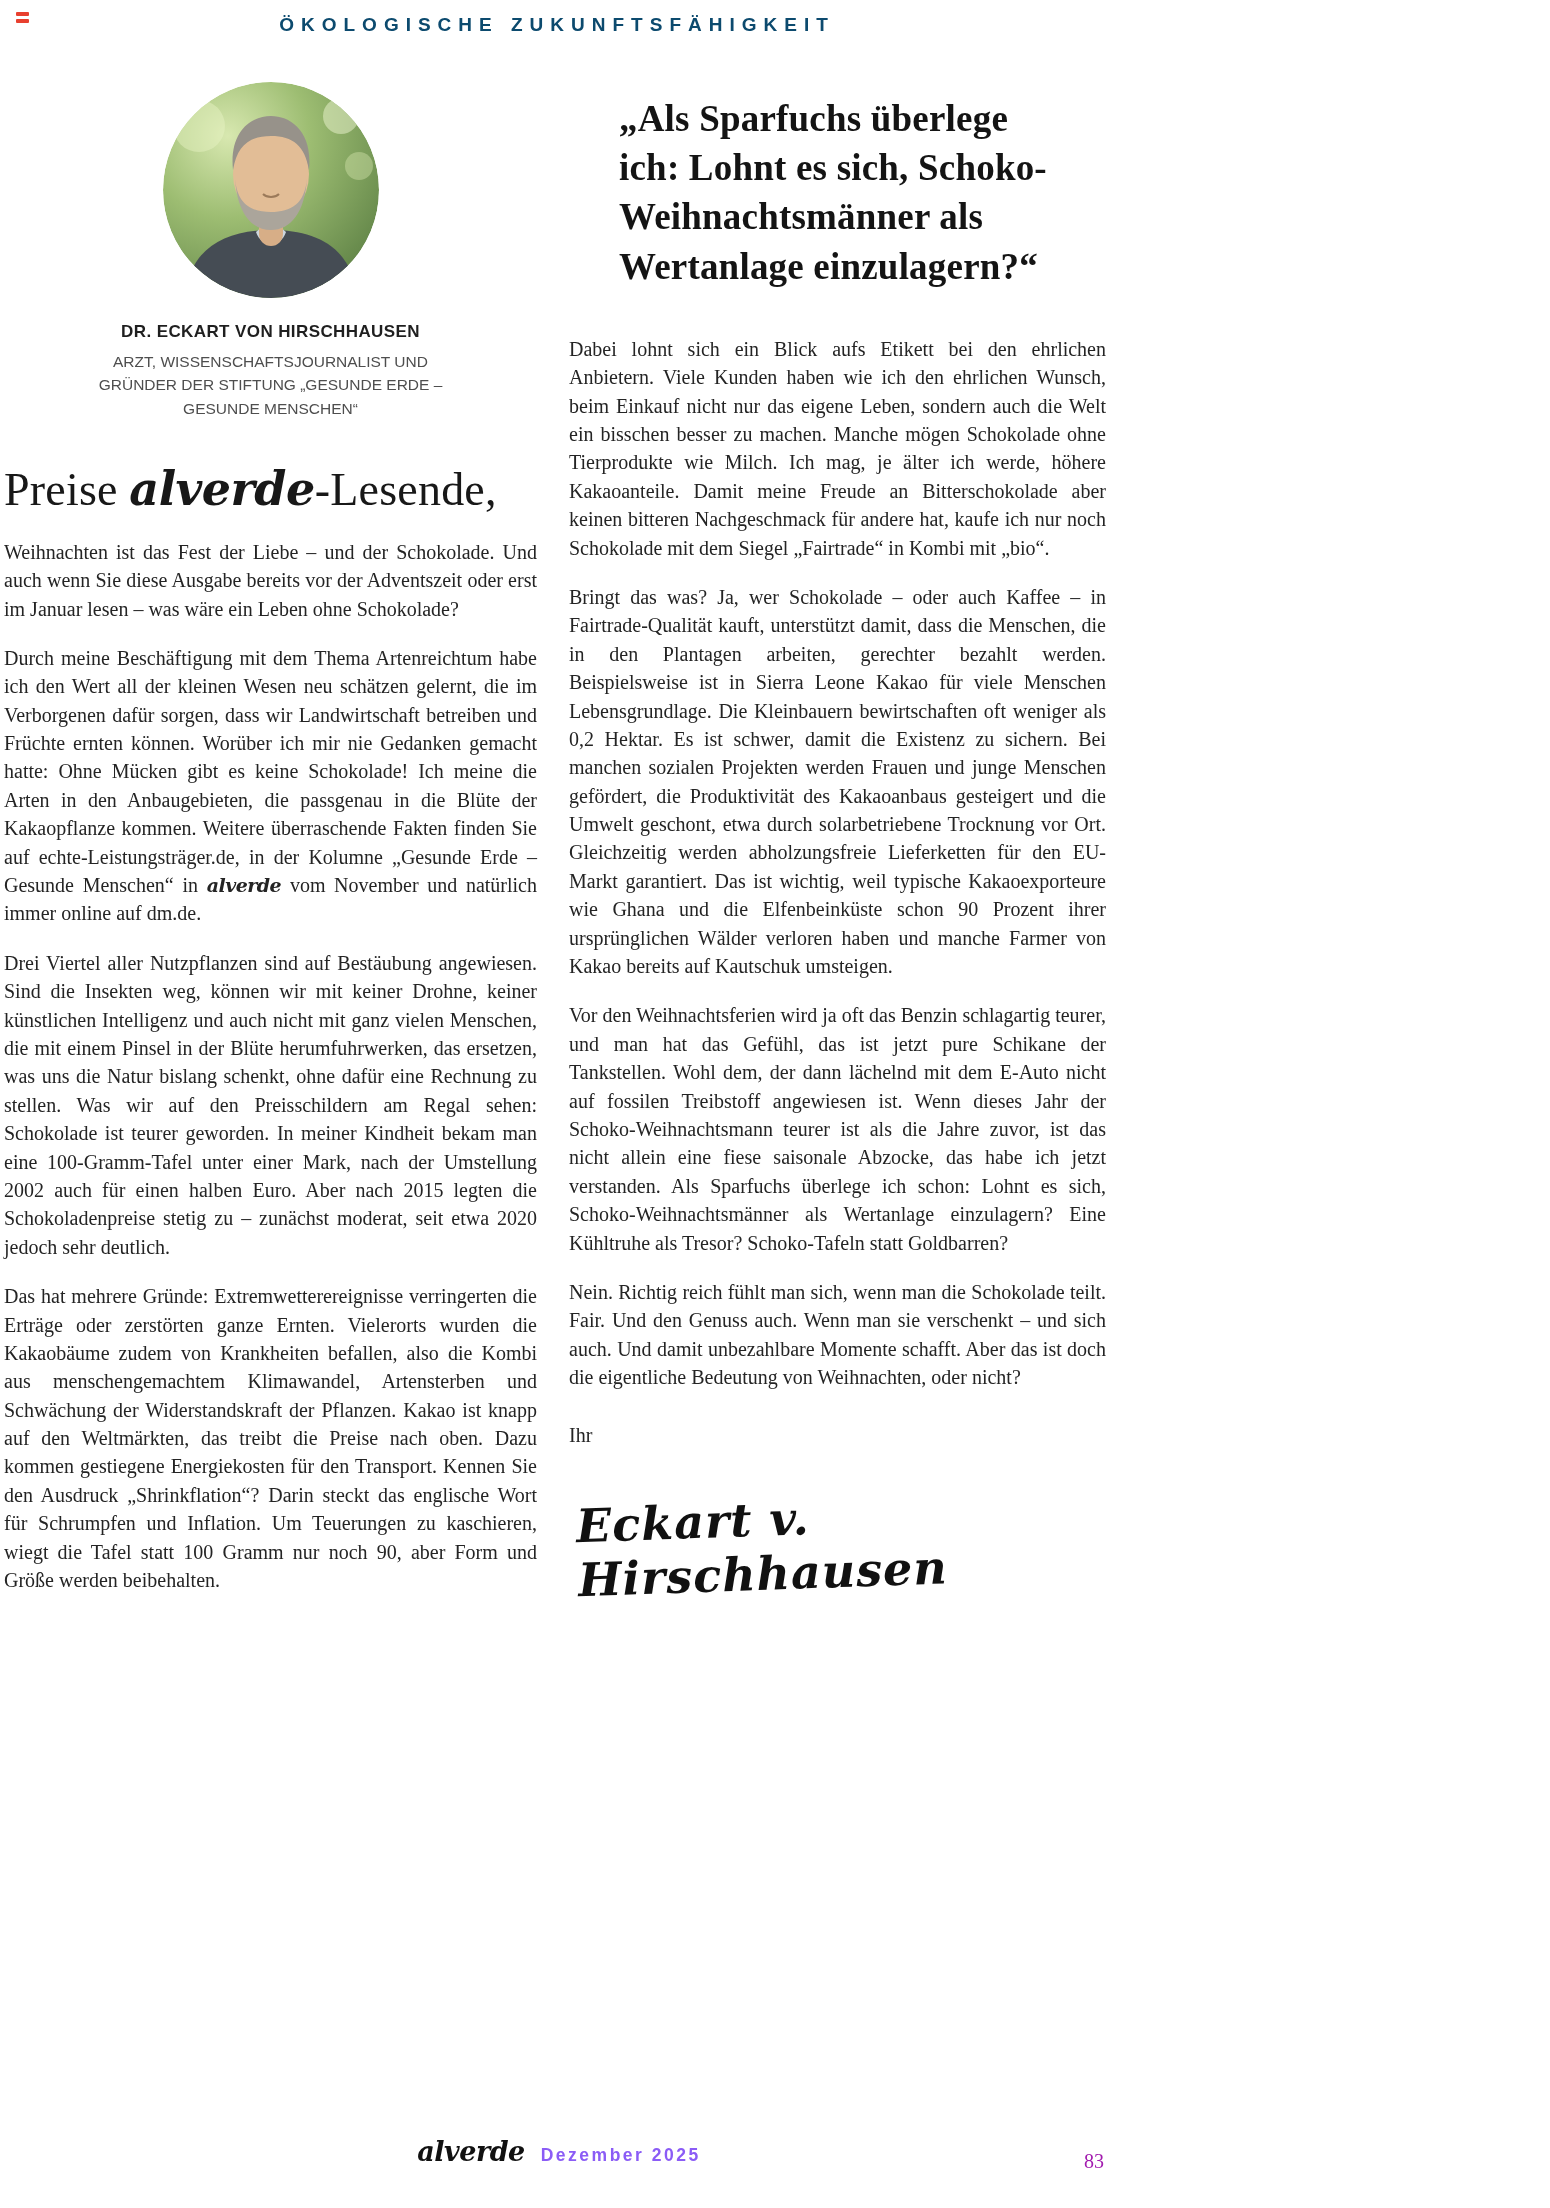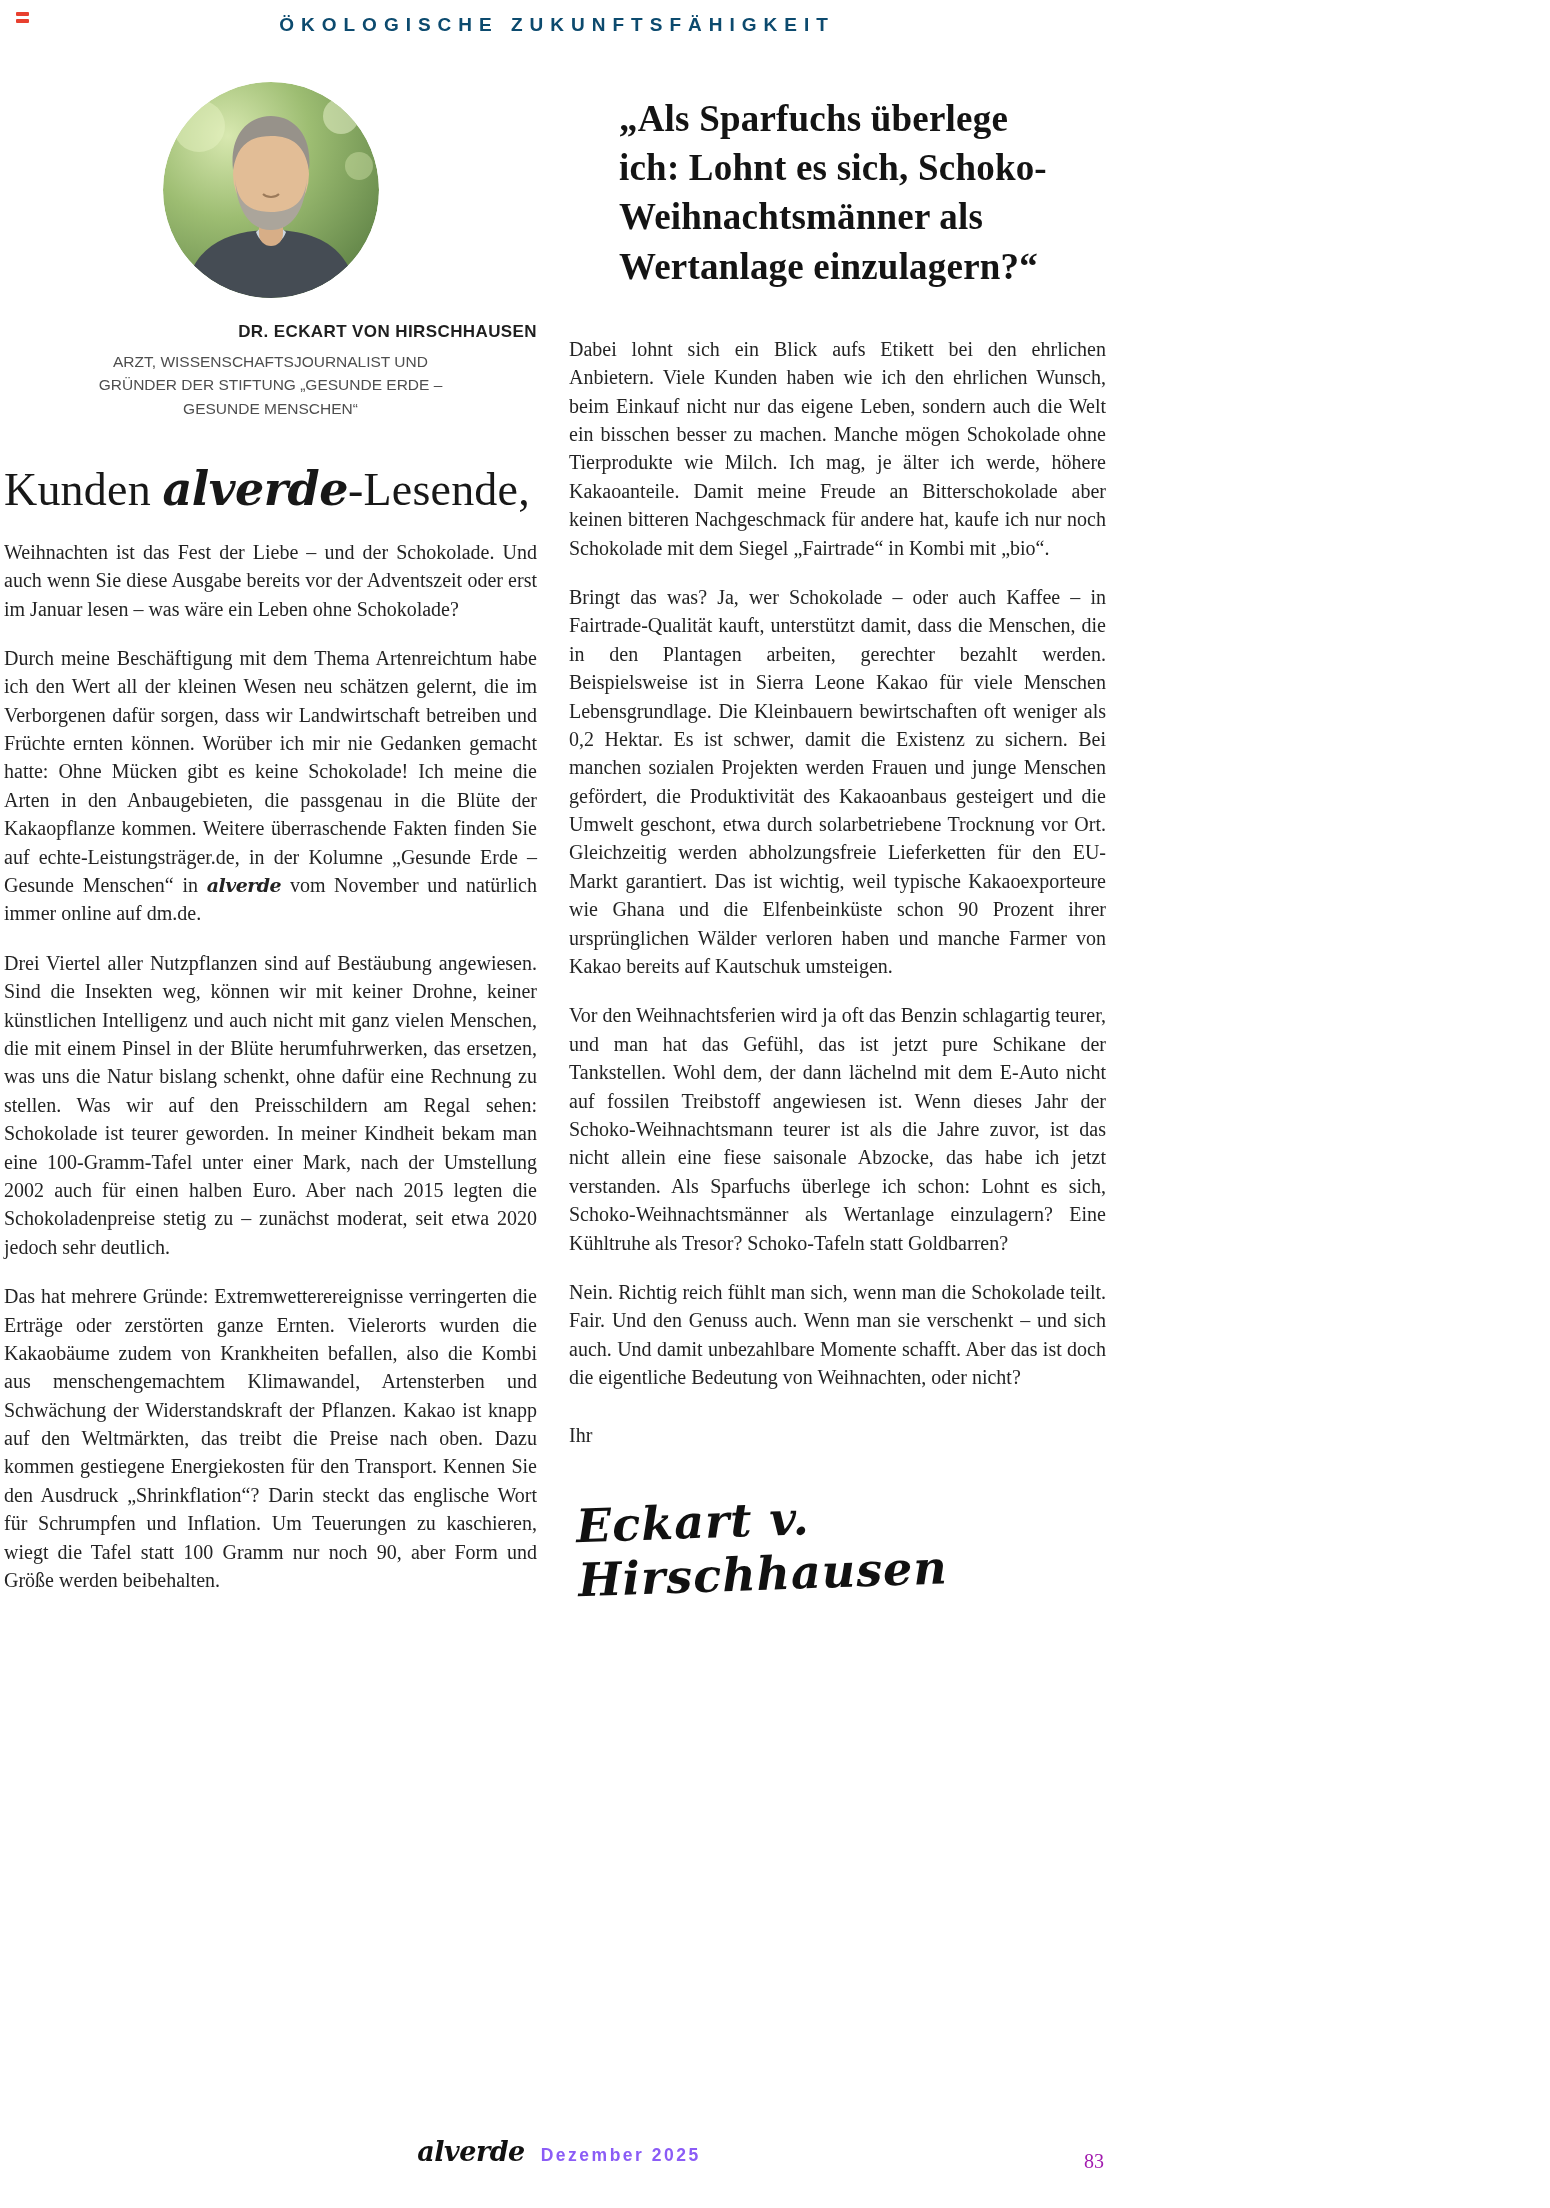--- a/index.html
+++ b/index.html
@@ -21,21 +21,21 @@
 
   
   .columns { display:flex; gap:32px; margin-top:46px; }
   .col-left  { width:533px; }
   .col-right { width:537px; }
 
   
   .portrait { width:216px; height:216px; margin:0 auto; border-radius:50%; overflow:hidden; }
   .portrait svg { display:block; width:216px; height:216px; }
   .author-name {
-    margin-top:24px; text-align:right; color:#1f1f1f;
+    margin-top:24px; text-align:center; color:#1f1f1f;
     font-family:"Liberation Sans", sans-serif; font-weight:700; font-size:17px; letter-spacing:0.4px;
   }
   .author-role {
     margin-top:8px; text-align:center; color:#4e4e4e; white-space:pre-line;
     font-family:"Liberation Sans", sans-serif; font-size:15.5px; line-height:1.5;
   }
 
   
   .salutation { margin-top:42px; font-size:46px; font-weight:400; color:#181818; letter-spacing:0.2px; }
   .brand { font-family:"DejaVu Serif", serif; font-style:italic; font-weight:700; letter-spacing:-0.5px; }
@@ -109,21 +109,21 @@
               <path d="M72 96 C74 130 88 148 108 148 C128 148 142 130 144 96 C142 122 128 130 108 130 C88 130 74 122 72 96 Z" fill="#aba59b"></path>
               <path d="M100 112 C104 116 112 116 116 112" stroke="#9b7a5a" stroke-width="2" fill="none"></path>
             </g>
           </svg>
         </div>
         <div class="author-name">DR. ECKART VON HIRSCHHAUSEN</div>
         <div class="author-role">ARZT, WISSENSCHAFTSJOURNALIST UND
 GRÜNDER DER STIFTUNG „GESUNDE ERDE –
 GESUNDE MENSCHEN“</div>
 
-        <h1 class="salutation"><span>Kunden </span><span class="brand">alverde</span><span>-Lesende,</span></h1>
+        <h1 class="salutation"><span>Preise </span><span class="brand">alverde</span><span>-Lesende,</span></h1>
 
         <div class="paras" id="left-paragraphs">
             <p class="para"><span>Weihnachten ist das Fest der Liebe – und der Schokolade. Und auch wenn Sie diese Ausgabe bereits vor der Adventszeit oder erst im Januar lesen – was wäre ein Leben ohne Schokolade?</span></p>
             <p class="para"><span>Durch meine Beschäftigung mit dem Thema Artenreichtum habe ich den Wert all der kleinen Wesen neu schätzen gelernt, die im Verborgenen dafür sorgen, dass wir Landwirtschaft betreiben und Früchte ernten können. Worüber ich mir nie Gedanken gemacht hatte: Ohne Mücken gibt es keine Schokolade! Ich meine die Arten in den Anbaugebieten, die passgenau in die Blüte der Kakaopflanze kommen. Weitere überraschende Fakten finden Sie auf echte-Leistungsträger.de, in der Kolumne „Gesunde Erde – Gesunde Menschen“ in </span><span class="brand">alverde</span><span> vom November und natürlich immer online auf dm.de.</span></p>
             <p class="para"><span>Drei Viertel aller Nutzpflanzen sind auf Bestäubung angewiesen. Sind die Insekten weg, können wir mit keiner Drohne, keiner künstlichen Intelligenz und auch nicht mit ganz vielen Menschen, die mit einem Pinsel in der Blüte herumfuhrwerken, das ersetzen, was uns die Natur bislang schenkt, ohne dafür eine Rechnung zu stellen. Was wir auf den Preisschildern am Regal sehen: Schokolade ist teurer geworden. In meiner Kindheit bekam man eine 100-Gramm-Tafel unter einer Mark, nach der Umstellung 2002 auch für einen halben Euro. Aber nach 2015 legten die Schokoladenpreise stetig zu – zunächst moderat, seit etwa 2020 jedoch sehr deutlich.</span></p>
             <p class="para"><span>Das hat mehrere Gründe: Extremwetterereignisse verringerten die Erträge oder zerstörten ganze Ernten. Vielerorts wurden die Kakaobäume zudem von Krankheiten befallen, also die Kombi aus menschengemachtem Klimawandel, Artensterben und Schwächung der Widerstandskraft der Pflanzen. Kakao ist knapp auf den Weltmärkten, das treibt die Preise nach oben. Dazu kommen gestiegene Energiekosten für den Transport. Kennen Sie den Ausdruck „Shrinkflation“? Darin steckt das englische Wort für Schrumpfen und Inflation. Um Teuerungen zu kaschieren, wiegt die Tafel statt 100 Gramm nur noch 90, aber Form und Größe werden beibehalten.</span></p>
           </div>
       </div>
 
       <div class="col-right">

